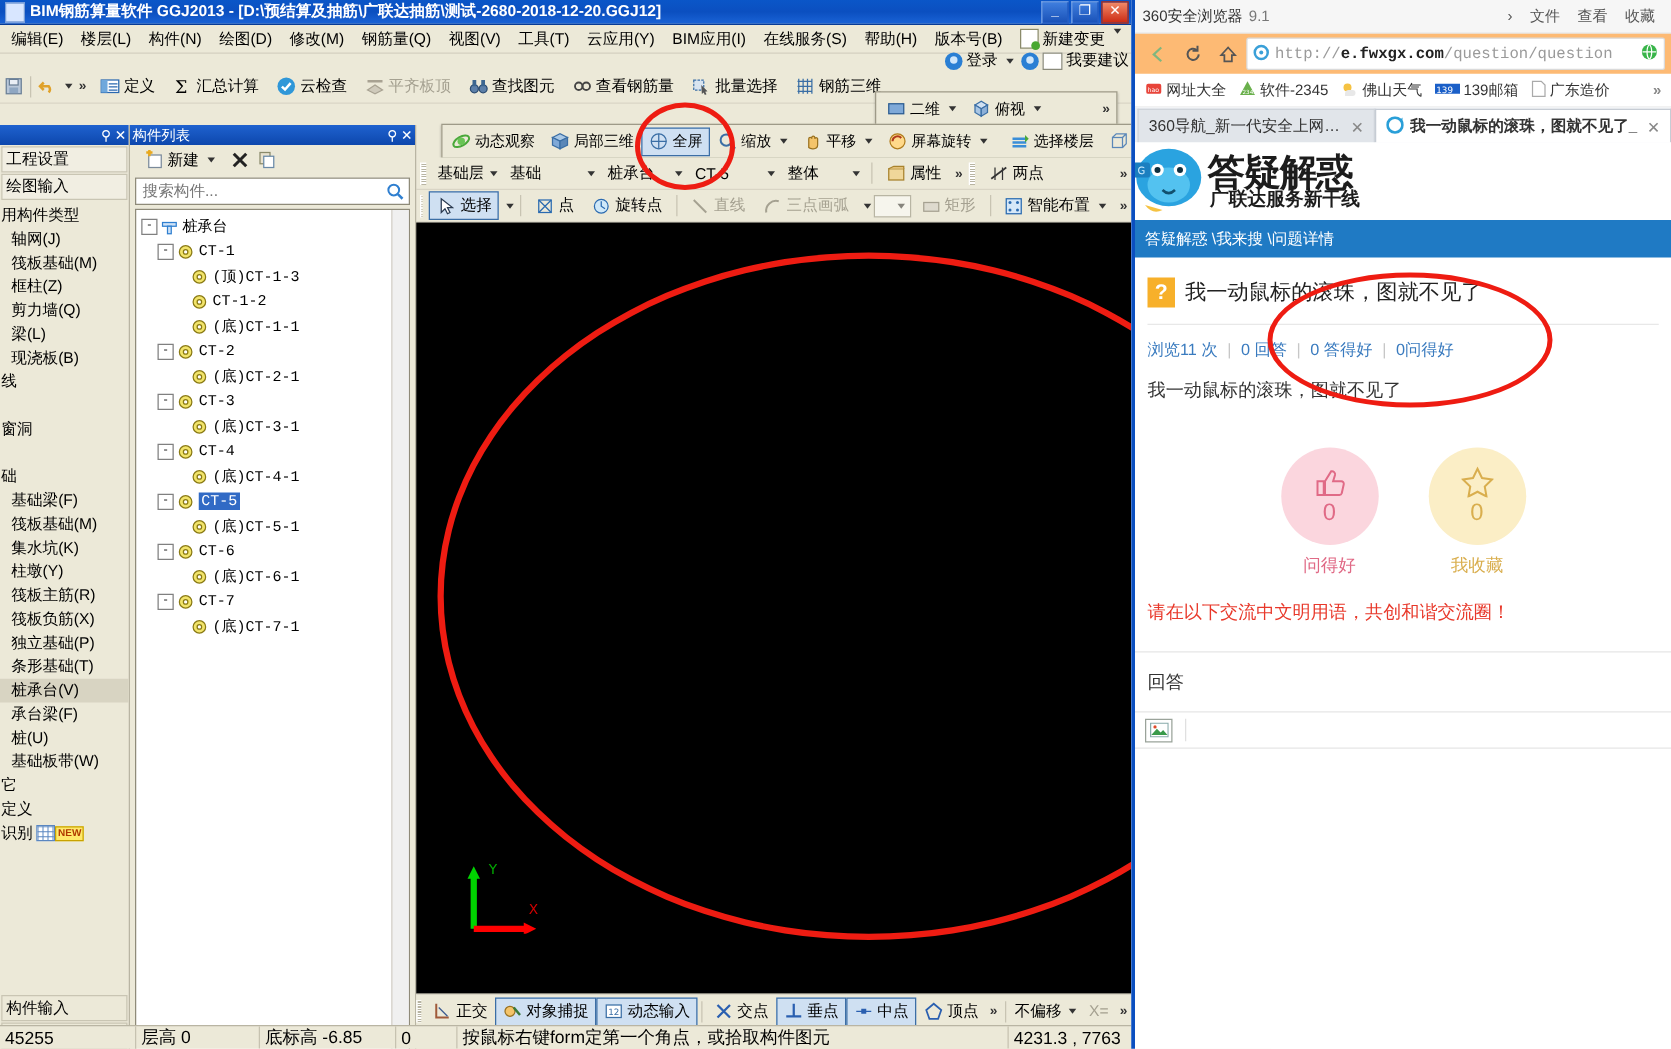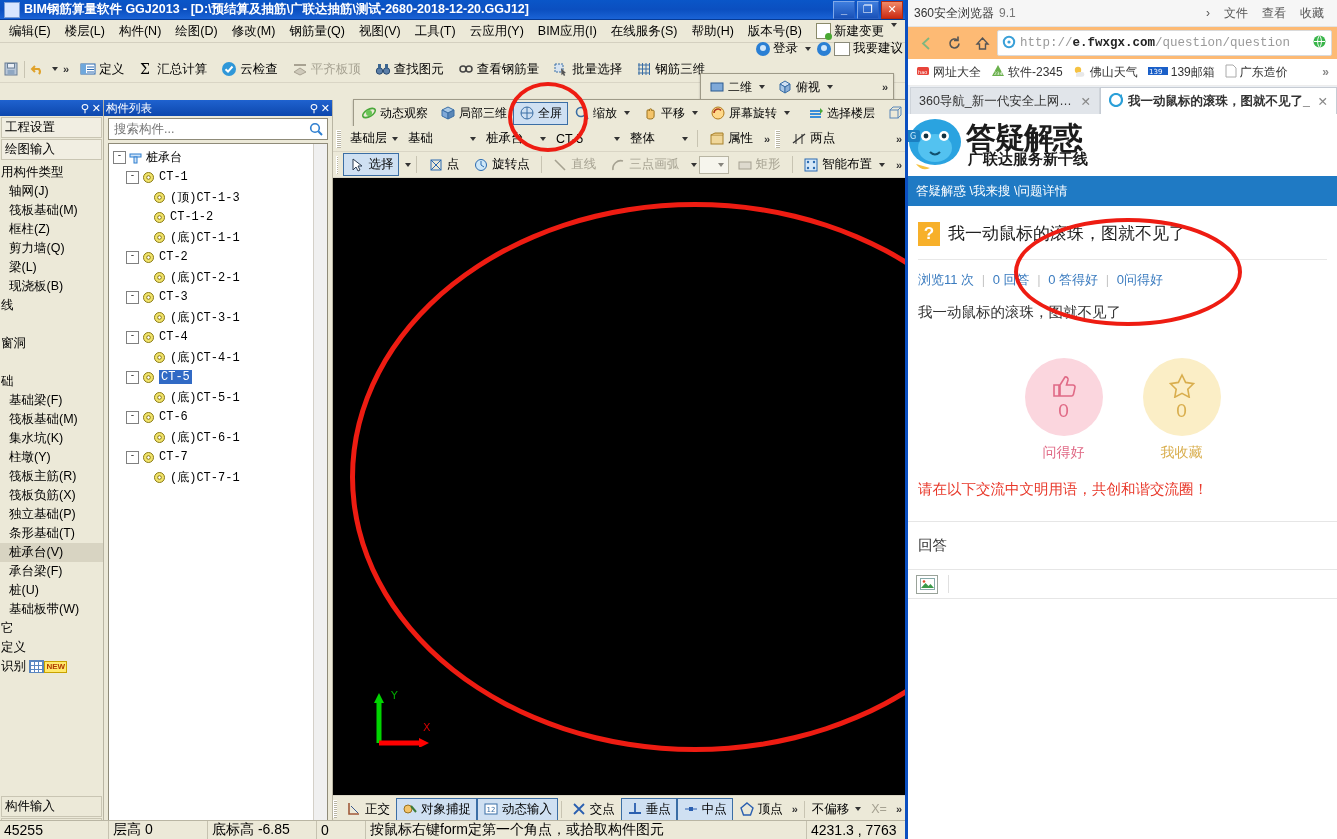--- a/index.html
+++ b/index.html
@@ -594,20 +594,43 @@
     </div>
   </div>
 
   <div class="clpanel">
     <div class="panel-title">
       <span>构件列表</span>
       <span class="spacer"></span>
       <span class="pinx">⚲</span>
       <span class="pinx">✕</span>
     </div>
+    <div class="cl-toolbar">
+      <span class="tbtn">
+        <span class="ico">
+            <svg width="16" height="16" viewBox="0 0 16 16">
+              <rect x="4" y="4" width="10" height="10" fill="#fff" stroke="#7a8a9a"></rect>
+              <path d="M2 2 h5 M4.5 0 v5" stroke="#e8a81c" stroke-width="2"></path>
+            </svg>
+          </span>
+        <span>新建</span>
+        <span class="caret"></span>
+      </span>
+      <span class="ico">
+          <svg width="16" height="16" viewBox="0 0 16 16">
+            <path d="M3 3 L13 13M13 3 L3 13" stroke="#222" stroke-width="2.4"></path>
+          </svg>
+        </span>
+      <span class="ico">
+          <svg width="16" height="16" viewBox="0 0 16 16">
+            <rect x="2" y="2" width="8" height="9" fill="#e8e2cf" stroke="#8a8a6a"></rect>
+            <rect x="5" y="5" width="8" height="9" fill="#fff" stroke="#6a8aa8"></rect>
+          </svg>
+        </span>
+    </div>
     <div class="searchbar">
       <input type="text" placeholder="搜索构件..." style="">
       <span class="ico" style="margin-right:3px">
         <svg width="16" height="16" viewBox="0 0 16 16">
             <circle cx="7" cy="7" r="4.3" fill="none" stroke="#2f7fd0" stroke-width="1.6"></circle>
             <path d="M10.3 10.3 L14 14" stroke="#2f7fd0" stroke-width="2"></path>
           </svg>
       </span>
     </div>
     <div class="treebox">

